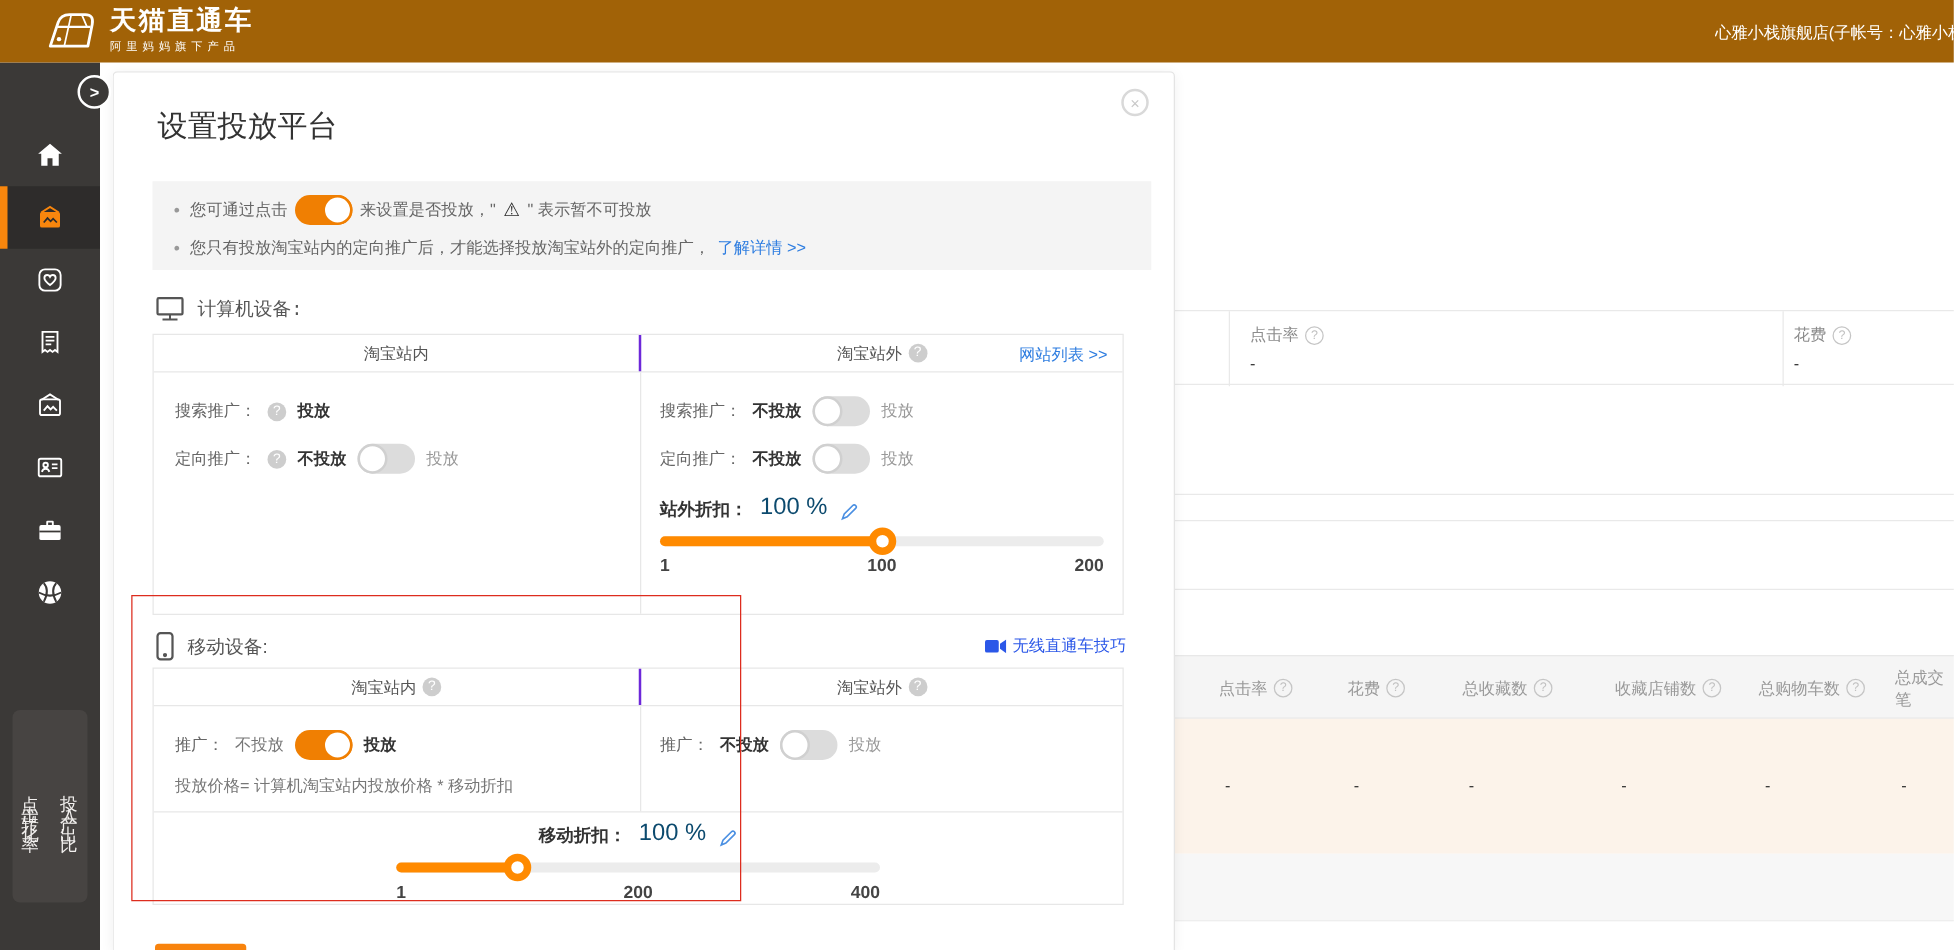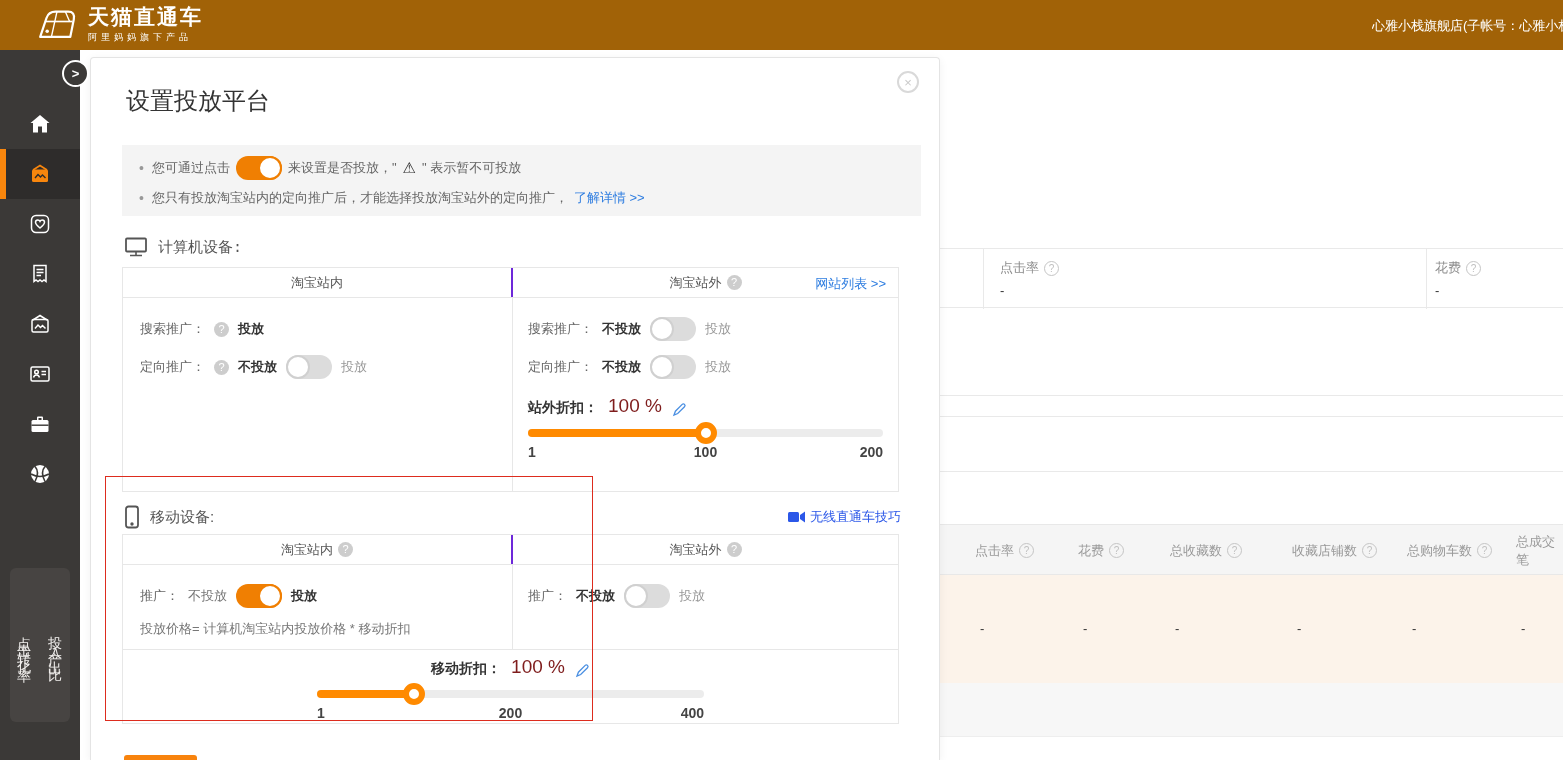--- a/index.html
+++ b/index.html
@@ -72,21 +72,21 @@
   .tb-computer .tbody { height:193px; }
   .tb-mobile .tbody { height:84px; }
   .cell { flex:1; padding:12px 15px 0 15px; }
   .cell:first-child { border-right:1px solid #E7E7E7; flex:0 0 390px; padding-left:17px; }
   .prow { display:flex; align-items:center; gap:9px; height:38px; font-size:13px; color:#666; }
   .status-b { font-weight:bold; color:#333; font-size:13px; }
   .status-g { color:#999; font-size:13px; }
   .formula { font-size:13px; color:#777; margin-top:5px; }
   .discount-line { display:flex; align-items:flex-end; gap:10px; margin-top:9px; }
   .discount-label { font-size:14px; font-weight:bold; color:#333; }
-  .discount-value { font-size:19px; color:#7f1d1d; }
+  .discount-value { font-size:19px; color:#0c4a6e; }
   .mfoot { height:74px; border-top:1px solid #E7E7E7; display:flex; flex-direction:column; align-items:center; }
   .mfoot .discount-line { margin-top:6px; }
   .mfoot .slider-wrap { width:387px; }
 
   .slider-wrap { margin-top:12px; }
   .slider { position:relative; height:8px; background:#ECECEC; border-radius:4px; }
   .slider .fill { position:absolute; left:0; top:0; height:8px; border-radius:4px; background:#FF8A00; }
   .slider .knob { position:absolute; top:-7px; width:22px; height:22px; margin-left:-11px; border-radius:50%;
     background:#fff; border:6px solid #FF8A00; cursor:pointer; }
   .fill50 { width:50%; } .knob50 { left:50%; }

